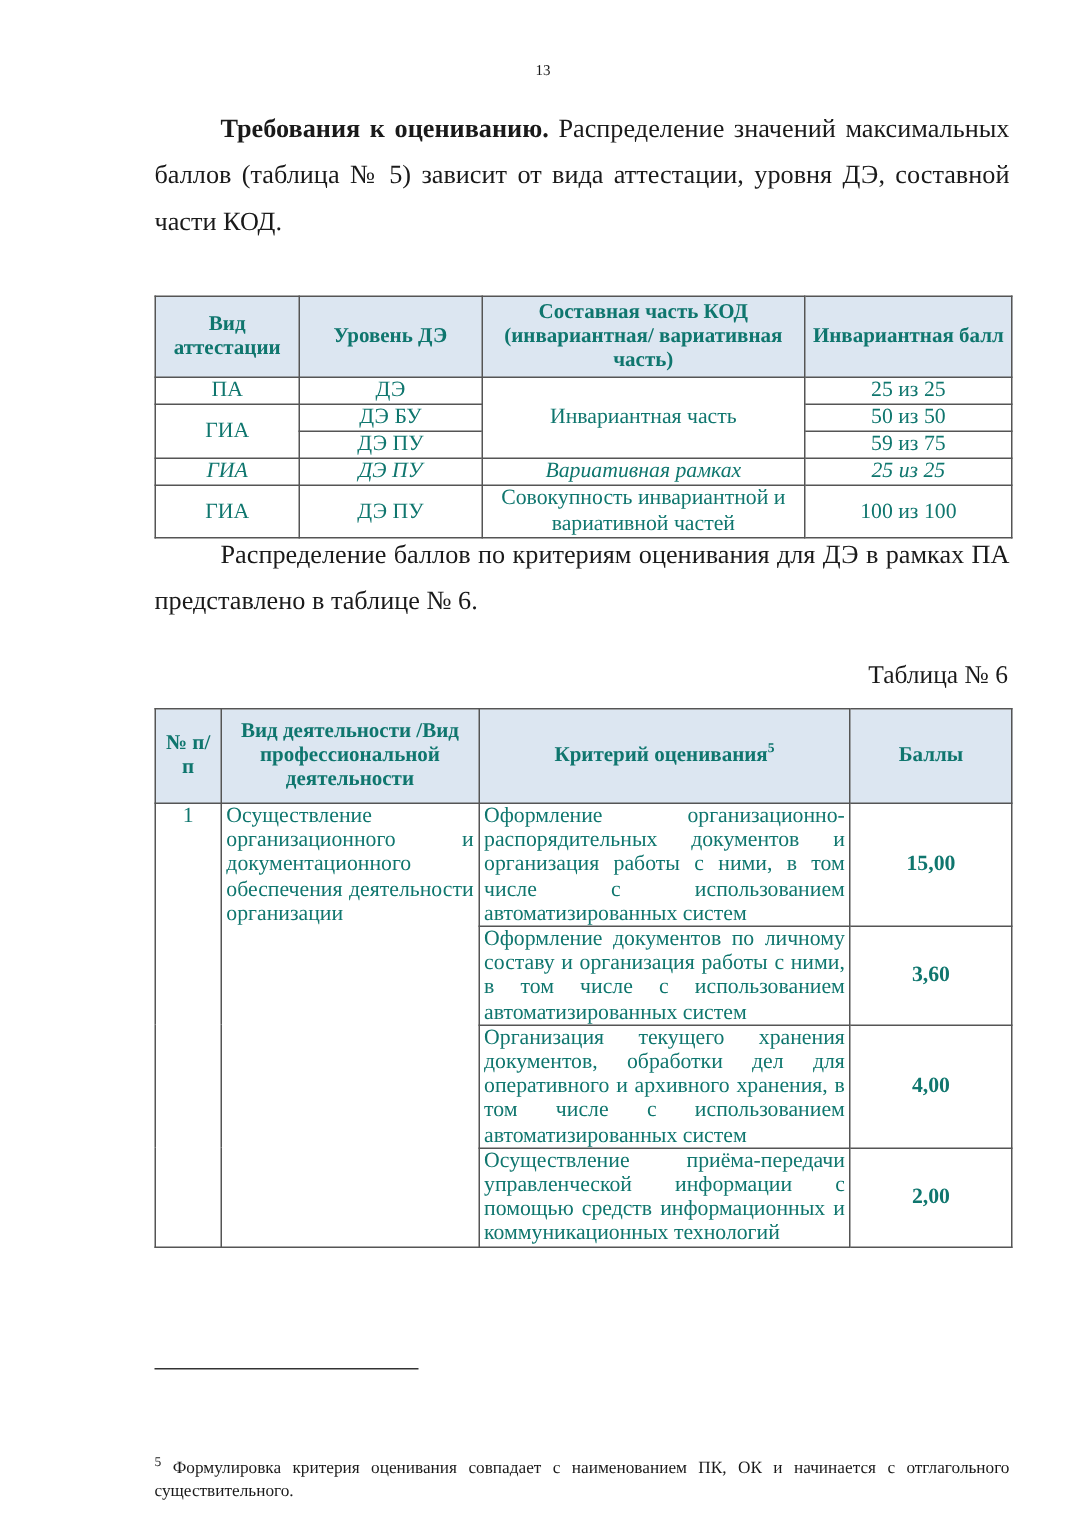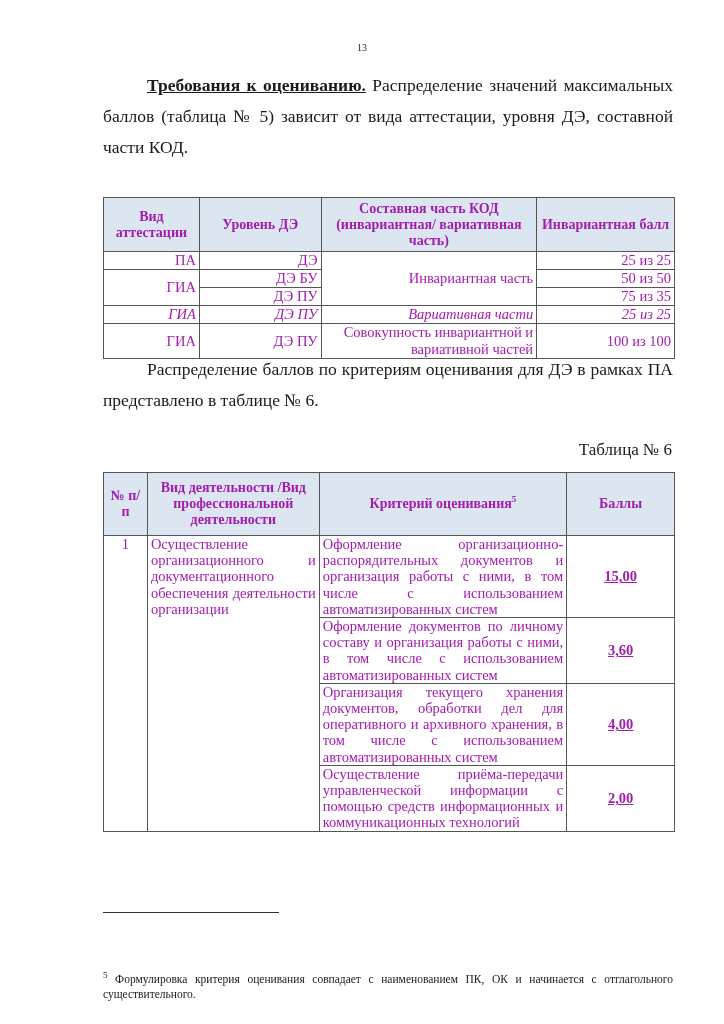--- a/index.html
+++ b/index.html
@@ -9,42 +9,42 @@
   }
   .page-number {
     position: absolute; top: 42px; left: 0; width: 724px; text-align: center;
     font-size: 10px;
   }
   .para {
     position: absolute; left: 103px; width: 570px;
     font-size: 17.5px; line-height: 31px; text-align: justify;
   }
   .para .indent { display: inline-block; width: 44px; }
-  .para b { font-weight: bold; text-decoration: underline; }
+  .para b { font-weight: bold; }
   .table-caption {
     position: absolute; right: 52px; font-size: 17px;
   }
   table {
     position: absolute; left: 103px; border-collapse: collapse;
-    font-family: "Liberation Serif", serif; color: #a21caf;
+    font-family: "Liberation Serif", serif; color: #0f766e;
   }
   td, th {
     border: 1px solid #555; padding: 0 3px; font-size: 14.5px; line-height: 17px;
   }
   th {
     background: #dce6f1; font-weight: bold; text-align: center; font-size: 14px;
     line-height: 16px;
   }
   #t5 { top: 197px; width: 572px; }
-  #t5 td { text-align: right; height: 16px; }
+  #t5 td { text-align: center; height: 16px; }
   #t5 .it { font-style: italic; }
   #t6 { top: 472px; width: 572px; }
   #t6 td { vertical-align: top; font-size: 14.5px; line-height: 16.2px; }
   #t6 .just { text-align: justify; text-align-last: left; margin-left: 18px; }
-  #t6 .score { text-align: center; vertical-align: middle; font-weight: bold; text-decoration: underline; }
+  #t6 .score { text-align: center; vertical-align: middle; font-weight: bold; }
   #t6 .num { text-align: center; }
   sup { font-size: 9px; line-height: 0; }
   .fn-rule {
     position: absolute; top: 912px; left: 103px; width: 176px; height: 1px; background: #333;
   }
   .footnote {
     position: absolute; top: 972px; left: 103px; width: 570px;
     font-size: 11.5px; line-height: 15px; text-align: justify;
   }
 </style>
@@ -79,26 +79,26 @@
     <td rowspan="3">Инвариантная часть</td>
     <td>25 из 25</td>
   </tr>
   <tr>
     <td rowspan="2">ГИА</td>
     <td>ДЭ БУ</td>
     <td>50 из 50</td>
   </tr>
   <tr>
     <td>ДЭ ПУ</td>
-    <td>75 из 35</td>
+    <td>59 из 75</td>
   </tr>
   <tr>
     <td class="it">ГИА</td>
     <td class="it">ДЭ ПУ</td>
-    <td class="it">Вариативная части</td>
+    <td class="it">Вариативная рамках</td>
     <td class="it">25 из 25</td>
   </tr>
   <tr>
     <td>ГИА</td>
     <td>ДЭ ПУ</td>
     <td>Совокупность инвариантной и вариативной частей</td>
     <td>100 из 100</td>
   </tr>
 </tbody>
   </table>

